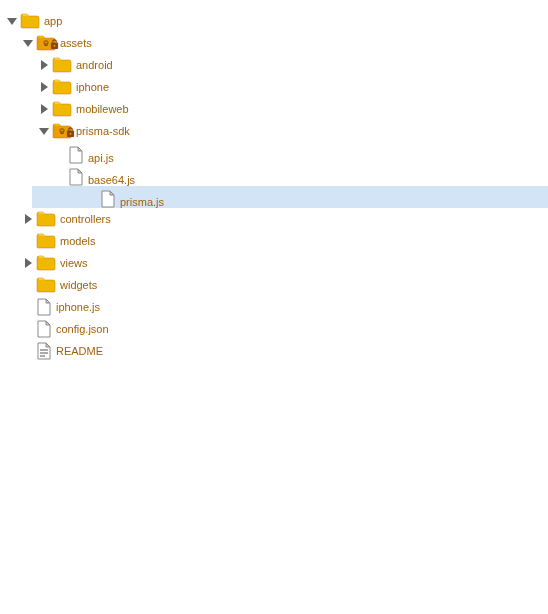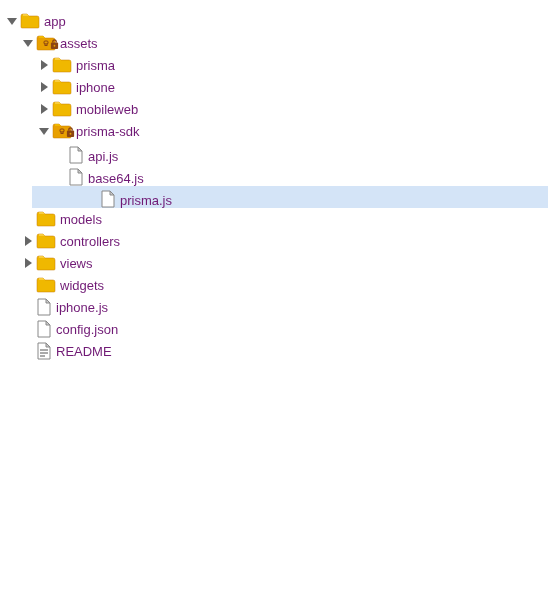--- a/index.html
+++ b/index.html
@@ -64,22 +64,22 @@
       border-left: 7px solid #666;
     }
 
     .disclosure-arrow.down {
       border-left: 5px solid transparent;
       border-right: 5px solid transparent;
       border-top: 7px solid #666;
     }
 
     .item-label {
-      font-size: 13px;
-      color: #701a75;
+      font-size: 11px;
+      color: #a16207;
     }
   </style>
 </head>
 <body>
 
 <div class="tree-container">
 <div class="tree-item indent-0">
       <span class="disclosure">
         <span class="disclosure-arrow down"></span>
       </span>
@@ -114,21 +114,21 @@
     <div class="tree-item indent-2">
       <span class="disclosure">
         <span class="disclosure-arrow right"></span>
       </span>
       <span style="position: relative; display: inline-flex; align-items: center; margin-right: 4px; flex-shrink: 0;">
         <span style="display: inline-block; width: 20px; height: 16px;"><svg viewBox="0 0 20 16" xmlns="http://www.w3.org/2000/svg">
     <path d="M1 3 Q1 1 3 1 L7 1 L9 3 L17 3 Q19 3 19 5 L19 14 Q19 15 18 15 L2 15 Q1 15 1 14 Z" fill="#F0B800" stroke="#C47800" stroke-width="0.5"></path>
     <path d="M3 1 L7 1 L9 3 L3 3 Z" fill="#F8CC40"></path>
   </svg></span>
       </span>
-      <span class="item-label">prisma</span>
+      <span class="item-label">android</span>
     </div>
     <div class="tree-item indent-2">
       <span class="disclosure">
         <span class="disclosure-arrow right"></span>
       </span>
       <span style="position: relative; display: inline-flex; align-items: center; margin-right: 4px; flex-shrink: 0;">
         <span style="display: inline-block; width: 20px; height: 16px;"><svg viewBox="0 0 20 16" xmlns="http://www.w3.org/2000/svg">
     <path d="M1 3 Q1 1 3 1 L7 1 L9 3 L17 3 Q19 3 19 5 L19 14 Q19 15 18 15 L2 15 Q1 15 1 14 Z" fill="#F0B800" stroke="#C47800" stroke-width="0.5"></path>
     <path d="M3 1 L7 1 L9 3 L3 3 Z" fill="#F8CC40"></path>
   </svg></span>
@@ -191,40 +191,40 @@
       <span class="disclosure"></span>
       <span style="position: relative; display: inline-flex; align-items: center; margin-right: 4px; flex-shrink: 0;">
         <span style="display: inline-block; width: 16px; height: 18px;"><svg viewBox="0 0 16 18" xmlns="http://www.w3.org/2000/svg">
     <path d="M2 1 L10 1 L14 5 L14 17 L2 17 Z" fill="#ffffff" stroke="#888" stroke-width="1"></path>
     <path d="M10 1 L14 5 L10 5 Z" fill="#ccc" stroke="#888" stroke-width="1"></path>
   </svg></span>
       </span>
       <span class="item-label">prisma.js</span>
     </div>
     <div class="tree-item indent-1">
+      <span class="disclosure">
+        <span class="disclosure-arrow right"></span>
+      </span>
+      <span style="position: relative; display: inline-flex; align-items: center; margin-right: 4px; flex-shrink: 0;">
+        <span style="display: inline-block; width: 20px; height: 16px;"><svg viewBox="0 0 20 16" xmlns="http://www.w3.org/2000/svg">
+    <path d="M1 3 Q1 1 3 1 L7 1 L9 3 L17 3 Q19 3 19 5 L19 14 Q19 15 18 15 L2 15 Q1 15 1 14 Z" fill="#F0B800" stroke="#C47800" stroke-width="0.5"></path>
+    <path d="M3 1 L7 1 L9 3 L3 3 Z" fill="#F8CC40"></path>
+  </svg></span>
+      </span>
+      <span class="item-label">controllers</span>
+    </div>
+    <div class="tree-item indent-1">
       <span class="disclosure"></span>
       <span style="position: relative; display: inline-flex; align-items: center; margin-right: 4px; flex-shrink: 0;">
         <span style="display: inline-block; width: 20px; height: 16px;"><svg viewBox="0 0 20 16" xmlns="http://www.w3.org/2000/svg">
     <path d="M1 3 Q1 1 3 1 L7 1 L9 3 L17 3 Q19 3 19 5 L19 14 Q19 15 18 15 L2 15 Q1 15 1 14 Z" fill="#F0B800" stroke="#C47800" stroke-width="0.5"></path>
     <path d="M3 1 L7 1 L9 3 L3 3 Z" fill="#F8CC40"></path>
   </svg></span>
       </span>
       <span class="item-label">models</span>
-    </div>
-    <div class="tree-item indent-1">
-      <span class="disclosure">
-        <span class="disclosure-arrow right"></span>
-      </span>
-      <span style="position: relative; display: inline-flex; align-items: center; margin-right: 4px; flex-shrink: 0;">
-        <span style="display: inline-block; width: 20px; height: 16px;"><svg viewBox="0 0 20 16" xmlns="http://www.w3.org/2000/svg">
-    <path d="M1 3 Q1 1 3 1 L7 1 L9 3 L17 3 Q19 3 19 5 L19 14 Q19 15 18 15 L2 15 Q1 15 1 14 Z" fill="#F0B800" stroke="#C47800" stroke-width="0.5"></path>
-    <path d="M3 1 L7 1 L9 3 L3 3 Z" fill="#F8CC40"></path>
-  </svg></span>
-      </span>
-      <span class="item-label">controllers</span>
     </div>
     <div class="tree-item indent-1">
       <span class="disclosure">
         <span class="disclosure-arrow right"></span>
       </span>
       <span style="position: relative; display: inline-flex; align-items: center; margin-right: 4px; flex-shrink: 0;">
         <span style="display: inline-block; width: 20px; height: 16px;"><svg viewBox="0 0 20 16" xmlns="http://www.w3.org/2000/svg">
     <path d="M1 3 Q1 1 3 1 L7 1 L9 3 L17 3 Q19 3 19 5 L19 14 Q19 15 18 15 L2 15 Q1 15 1 14 Z" fill="#F0B800" stroke="#C47800" stroke-width="0.5"></path>
     <path d="M3 1 L7 1 L9 3 L3 3 Z" fill="#F8CC40"></path>
   </svg></span>

